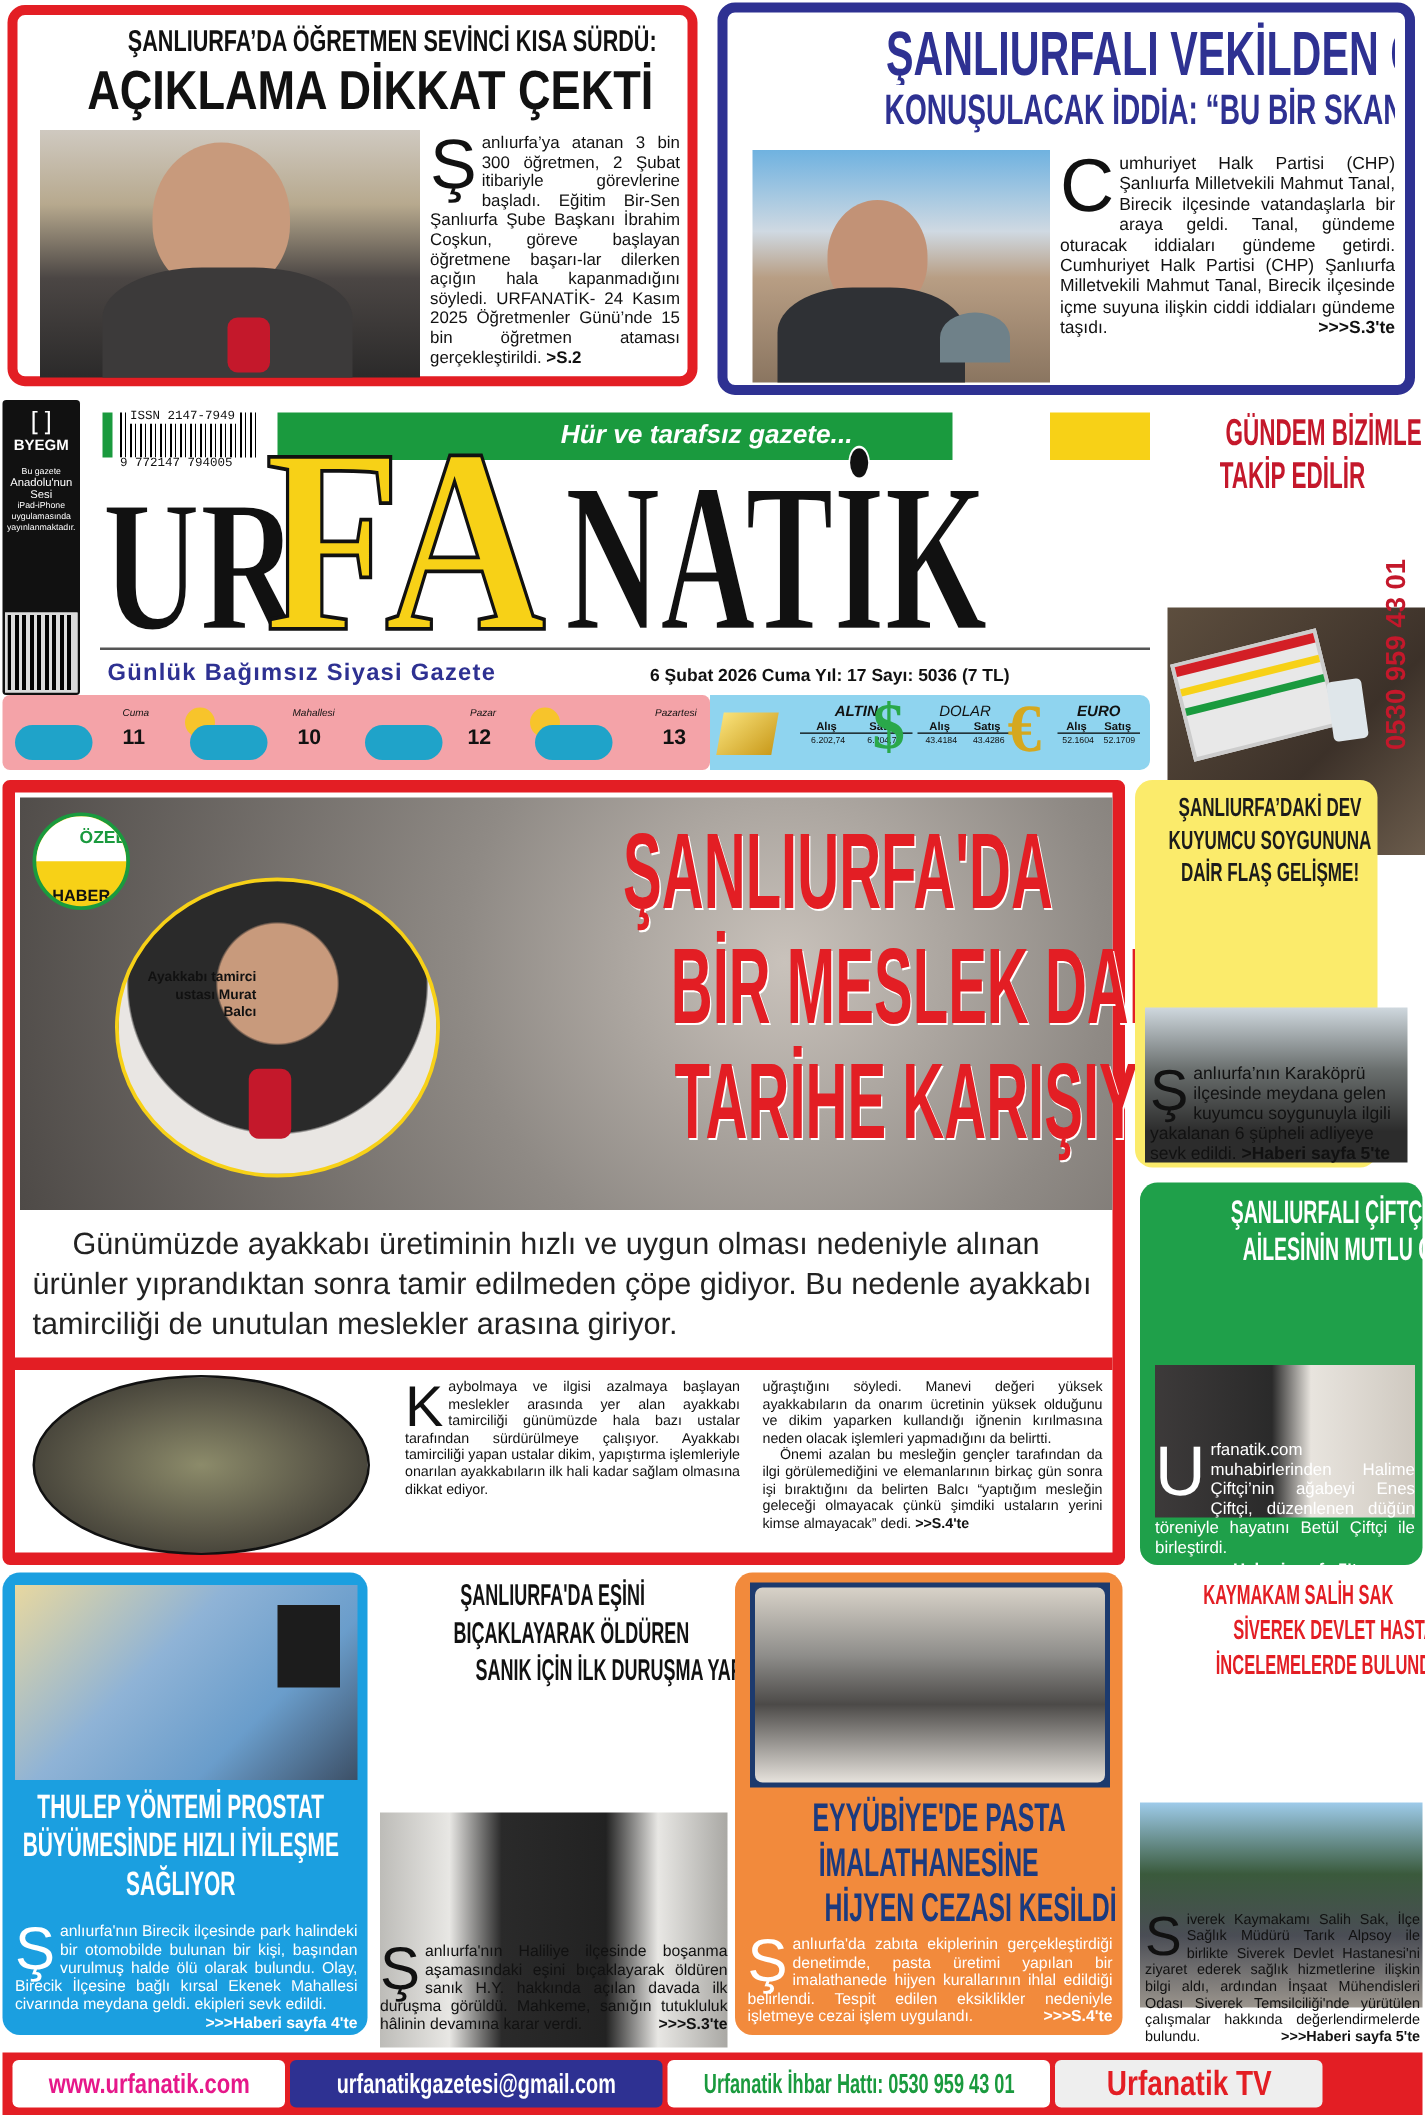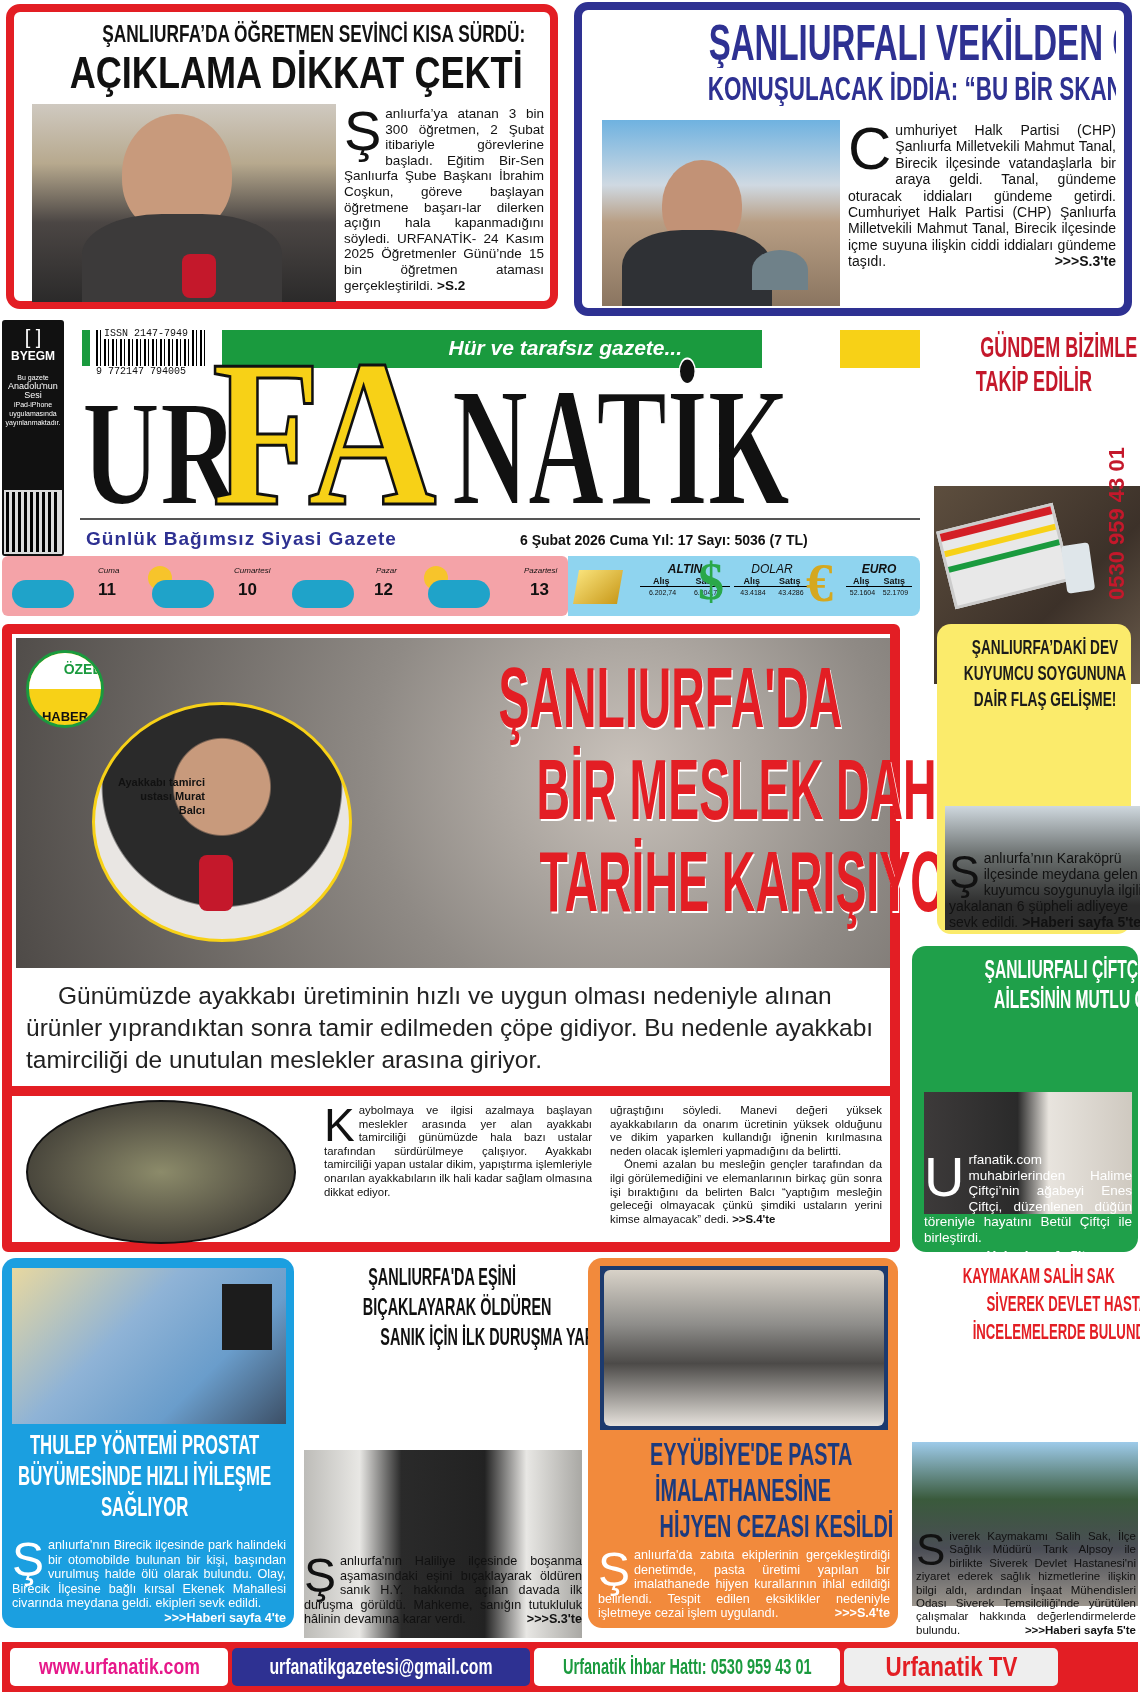--- a/index.html
+++ b/index.html
@@ -102,21 +102,21 @@
 
 <div id="weather" class="abs">
   <div class="abs" style="left:6px;top:10px;width:130px;height:48px">
     <div class="abs" style="left:4px;top:14px;width:62px;height:28px;border-radius:20px;background:#1fa3c9"></div>
     <div class="abs" style="left:90px;top:0;font-size:8px;font-style:italic">Cuma</div>
     <div class="abs" style="left:90px;top:14px;font-size:17px;font-weight:700">11</div>
   </div>
   <div class="abs" style="left:146px;top:10px;width:130px;height:48px">
     <div class="abs" style="left:0;top:0;width:24px;height:24px;border-radius:50%;background:#f7c42b"></div>
     <div class="abs" style="left:4px;top:14px;width:62px;height:28px;border-radius:20px;background:#1fa3c9"></div>
-    <div class="abs" style="left:86px;top:0;font-size:8px;font-style:italic">Cumartesi</div>
+    <div class="abs" style="left:86px;top:0;font-size:8px;font-style:italic">Mahallesi</div>
     <div class="abs" style="left:90px;top:14px;font-size:17px;font-weight:700">10</div>
   </div>
   <div class="abs" style="left:286px;top:10px;width:130px;height:48px">
     <div class="abs" style="left:4px;top:14px;width:62px;height:28px;border-radius:20px;background:#1fa3c9"></div>
     <div class="abs" style="left:88px;top:0;font-size:8px;font-style:italic">Pazar</div>
     <div class="abs" style="left:86px;top:14px;font-size:17px;font-weight:700">12</div>
   </div>
   <div class="abs" style="left:422px;top:10px;width:140px;height:48px">
     <div class="abs" style="left:0;top:0;width:24px;height:24px;border-radius:50%;background:#f7c42b"></div>
     <div class="abs" style="left:4px;top:14px;width:62px;height:28px;border-radius:20px;background:#1fa3c9"></div>
@@ -200,21 +200,21 @@
   <div class="abs" style="left:14px;top:466px;width:270px;height:144px;border-radius:50%;background:radial-gradient(ellipse,#8c8b6a 0%,#5d5a4a 50%,#2d2b28 100%);border:2px solid #111"></div>
   <div class="abs body-txt" style="left:312px;top:470px;width:268px;font-size:11.4px;line-height:13.6px">
     <span class="dropcap" style="font-size:46px;line-height:38px">K</span><span>aybolmaya ve ilgisi azalmaya başlayan meslekler arasında yer alan ayakkabı tamirciliği günümüzde hala bazı ustalar tarafından sürdürülmeye çalışıyor. Ayakkabı tamirciliği yapan ustalar dikim, yapıştırma işlemleriyle onarılan ayakkabıların ilk hali kadar sağlam olmasına dikkat ediyor.</span>
   </div>
   <div class="abs body-txt" style="left:598px;top:470px;width:272px;font-size:11.4px;line-height:13.6px">
     <p>uğraştığını söyledi. Manevi değeri yüksek ayakkabıların da onarım ücretinin yüksek olduğunu ve dikim yaparken kullandığı iğnenin kırılmasına neden olacak işlemleri yapmadığını da belirtti.</p>
     <p style="text-indent:14px"><span>Önemi azalan bu mesleğin gençler tarafından da ilgi görülemediğini ve elemanlarının birkaç gün sonra işi bıraktığını da belirten Balcı “yaptığım mesleğin geleceği olmayacak çünkü şimdiki ustaların yerini kimse almayacak” dedi.</span> <b>&gt;&gt;S.4'te</b></p>
   </div>
 </div>
 
-<div class="side" style="left:937px;top:624px;width:194px;height:310px;background:#fbeb6b">
+<div class="side" style="left:908px;top:624px;width:194px;height:310px;background:#fbeb6b">
   <div style="padding:10px 8px 0;text-align:center;font-weight:900;font-size:21px;line-height:26px;color:#1b1b1b;overflow:hidden">
     <span style="display:inline-block;transform:scaleX(0.65);width:300px;margin-left:-50px">ŞANLIURFA’DAKİ DEV KUYUMCU SOYGUNUNA DAİR FLAŞ GELİŞME!</span>
   </div>
   <div class="abs photo" style="left:8px;top:94px;width:210px;height:124px;background:linear-gradient(180deg,#cfd8de 0%,#6a6f6e 40%,#2c2c2c 80%)"></div>
   <div class="abs body-txt" style="left:12px;top:226px;width:206px;font-size:14px;line-height:16px;text-align:left">
     <span class="dropcap" style="font-size:46px;line-height:40px">Ş</span><span>anlıurfa’nın Karaköprü ilçesinde meydana gelen kuyumcu soygunuyla ilgili yakalanan 6 şüpheli adliyeye sevk edildi.</span> <b>&gt;Haberi sayfa 5'te</b>
   </div>
 </div>
 
 <div class="side" style="left:912px;top:946px;width:226px;height:306px;background:#1fa04a;color:#fff">

